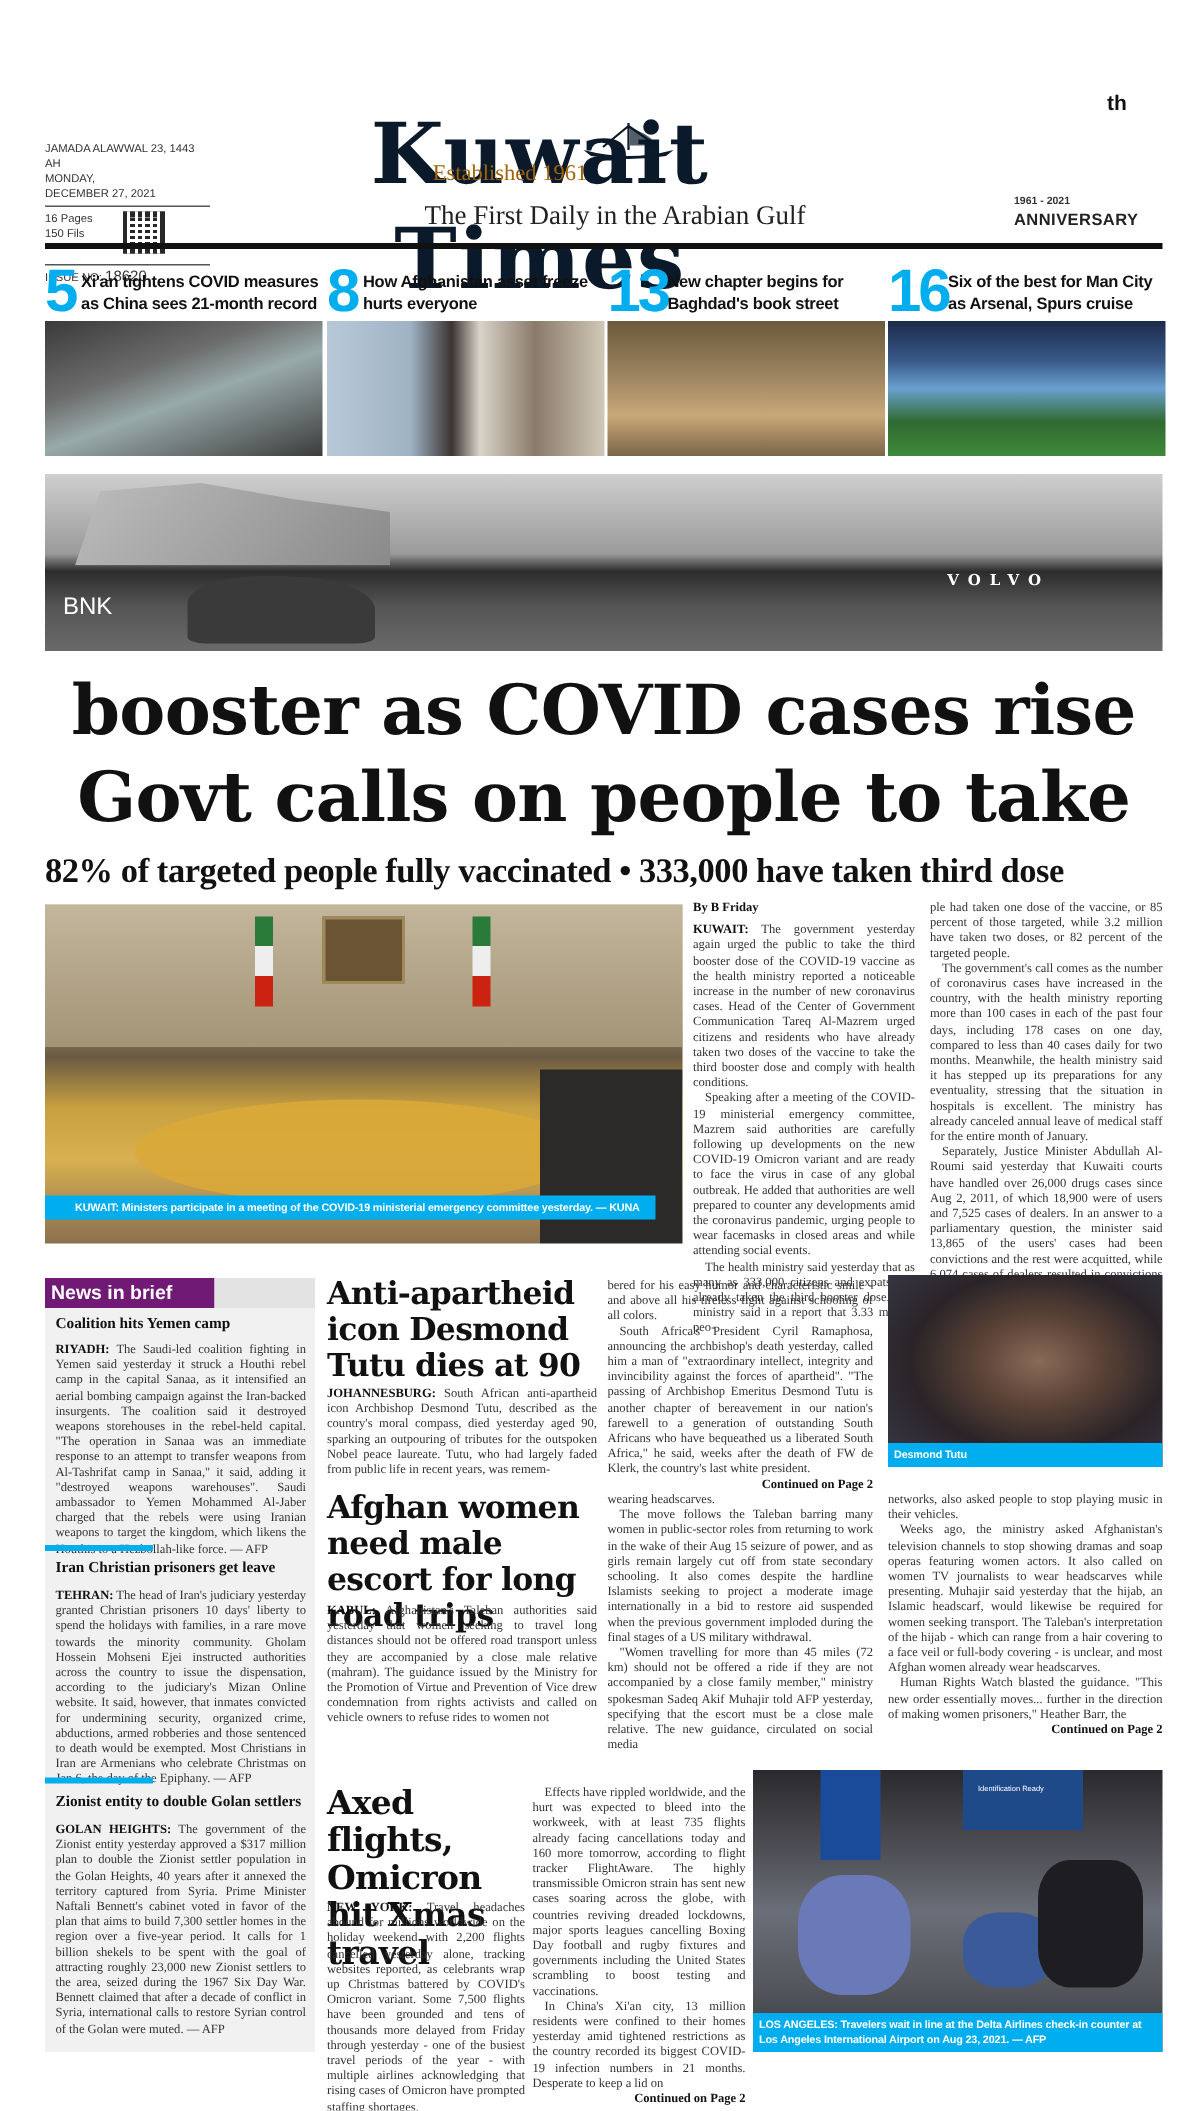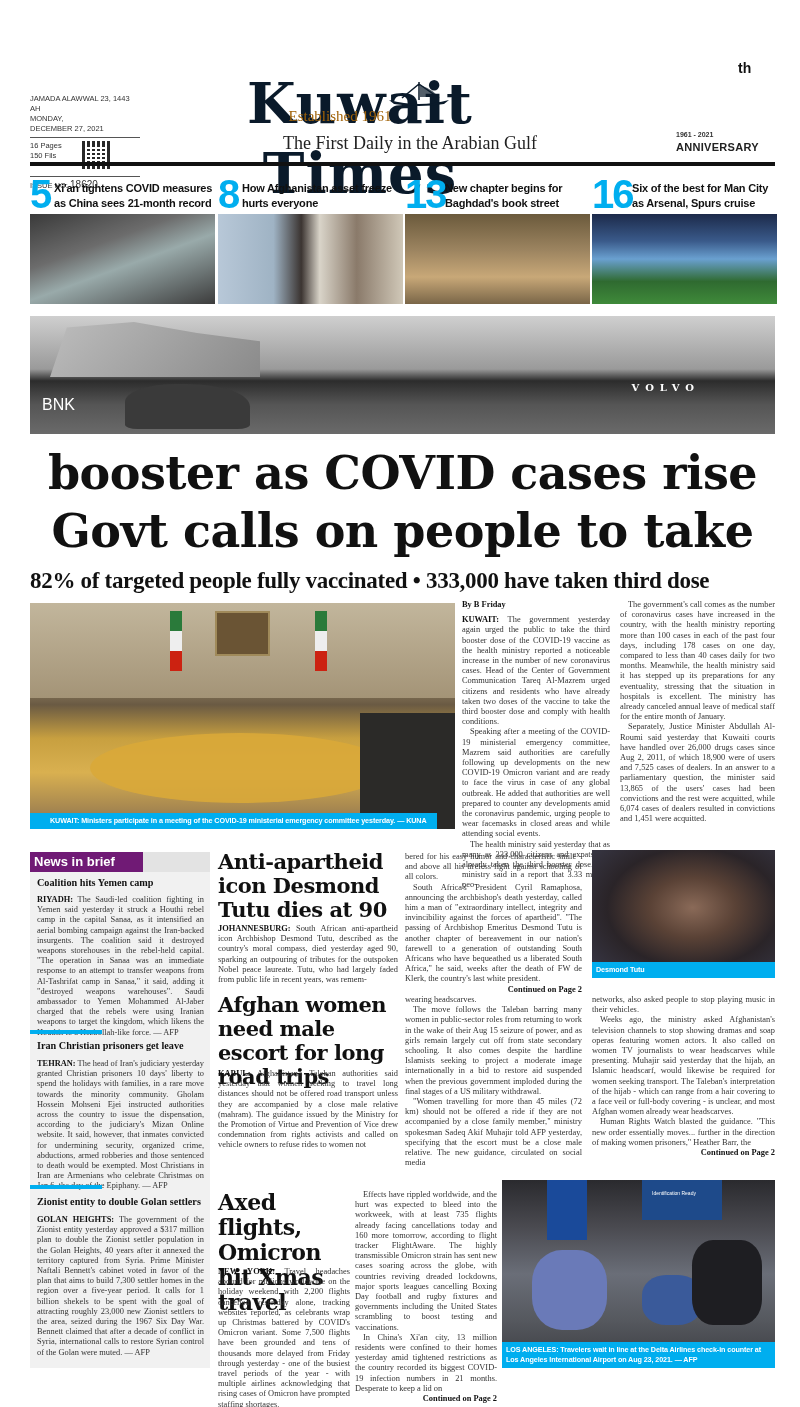--- a/index.html
+++ b/index.html
@@ -130,30 +130,31 @@
 </div>
 <div class="abs subhead">82% of targeted people fully vaccinated • 333,000 have taken third dose</div>
 
 <div class="abs mainphoto">
   <div style="position:absolute;left:0;top:0;width:100%;height:95px;background:linear-gradient(180deg,#c2b69c,#a49477);"></div>
   <div style="position:absolute;left:185px;top:8px;width:55px;height:45px;background:#6a5434;border:2px solid #a08a5a;"></div>
   <div class="flag" style="left:140px;background:linear-gradient(180deg,#2a7a3a 33%,#eee 33% 66%,#c21 66%);"></div>
   <div class="flag" style="left:285px;background:linear-gradient(180deg,#2a7a3a 33%,#eee 33% 66%,#c21 66%);"></div>
   <div style="position:absolute;left:60px;top:130px;width:300px;height:70px;background:#d9a838;border-radius:50%;opacity:.9;"></div>
   <div style="position:absolute;left:330px;top:110px;width:95px;height:116px;background:#2b2a28;"></div>
-  <div class="caption-bar" style="left:0;bottom:0;width:407px;padding-left:20px;">KUWAIT: Ministers participate in a meeting of the COVID-19 ministerial emergency committee yesterday. — KUNA</div>
+  <div class="caption-bar" style="left:0;bottom:16px;width:407px;padding-left:20px;">KUWAIT: Ministers participate in a meeting of the COVID-19 ministerial emergency committee yesterday. — KUNA</div>
 </div>
 
 <div class="abs body" style="left:462px;top:600px;width:148px;">
   <p class="noind" style="font-weight:bold;color:#111;margin-bottom:5px;">By B Friday</p>
   <p class="noind"><b>KUWAIT:</b><span> The government yesterday again urged the public to take the third booster dose of the COVID-19 vaccine as the health ministry reported a noticeable increase in the number of new coronavirus cases. Head of the Center of Government Communication Tareq Al-Mazrem urged citizens and residents who have already taken two doses of the vaccine to take the third booster dose and comply with health conditions.</span></p>
   <p>Speaking after a meeting of the COVID-19 ministerial emergency committee, Mazrem said authorities are carefully following up developments on the new COVID-19 Omicron variant and are ready to face the virus in case of any global outbreak. He added that authorities are well prepared to counter any developments amid the coronavirus pandemic, urging people to wear facemasks in closed areas and while attending social events.</p>
   <p>The health ministry said yesterday that as many as 333,000 citizens and expats had already taken the third booster dose. The ministry said in a report that 3.33 million peo-</p>
 </div>
 <div class="abs body" style="left:620px;top:600px;width:155px;">
+  <p class="noind">ple had taken one dose of the vaccine, or 85 percent of those targeted, while 3.2 million have taken two doses, or 82 percent of the targeted people.</p>
   <p>The government's call comes as the number of coronavirus cases have increased in the country, with the health ministry reporting more than 100 cases in each of the past four days, including 178 cases on one day, compared to less than 40 cases daily for two months. Meanwhile, the health ministry said it has stepped up its preparations for any eventuality, stressing that the situation in hospitals is excellent. The ministry has already canceled annual leave of medical staff for the entire month of January.</p>
   <p>Separately, Justice Minister Abdullah Al-Roumi said yesterday that Kuwaiti courts have handled over 26,000 drugs cases since Aug 2, 2011, of which 18,900 were of users and 7,525 cases of dealers. In an answer to a parliamentary question, the minister said 13,865 of the users' cases had been convictions and the rest were acquitted, while 6,074 cases of dealers resulted in convictions and 1,451 were acquitted.</p>
 </div>
 
 <div class="abs nib"></div>
 <div class="nib-head">News in brief</div>
 <div class="nib-head-gray"></div>
 
 <div class="nib-title" style="top:877px;">Coalition hits Yemen camp</div>
 <div class="nib-body body" style="top:895px;">

